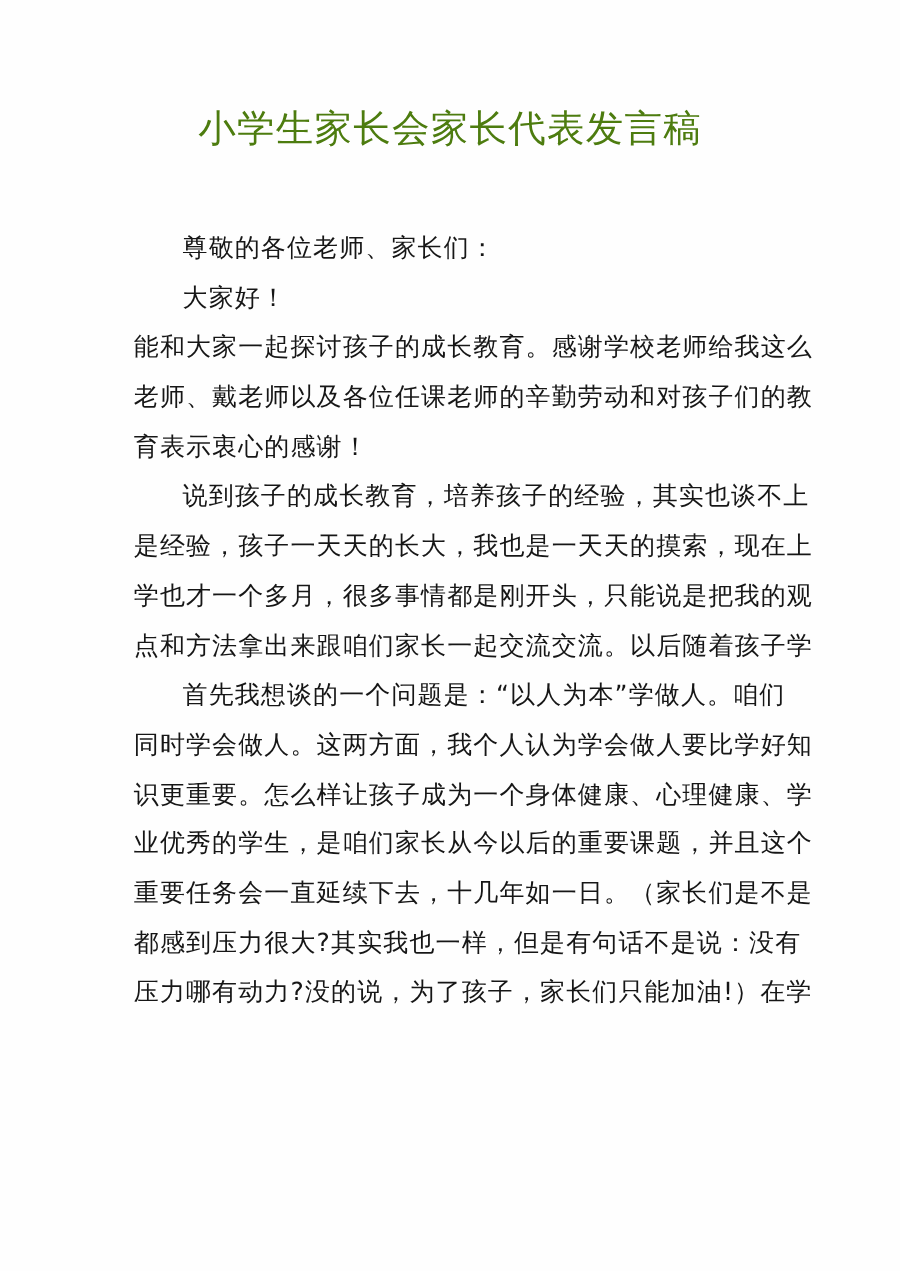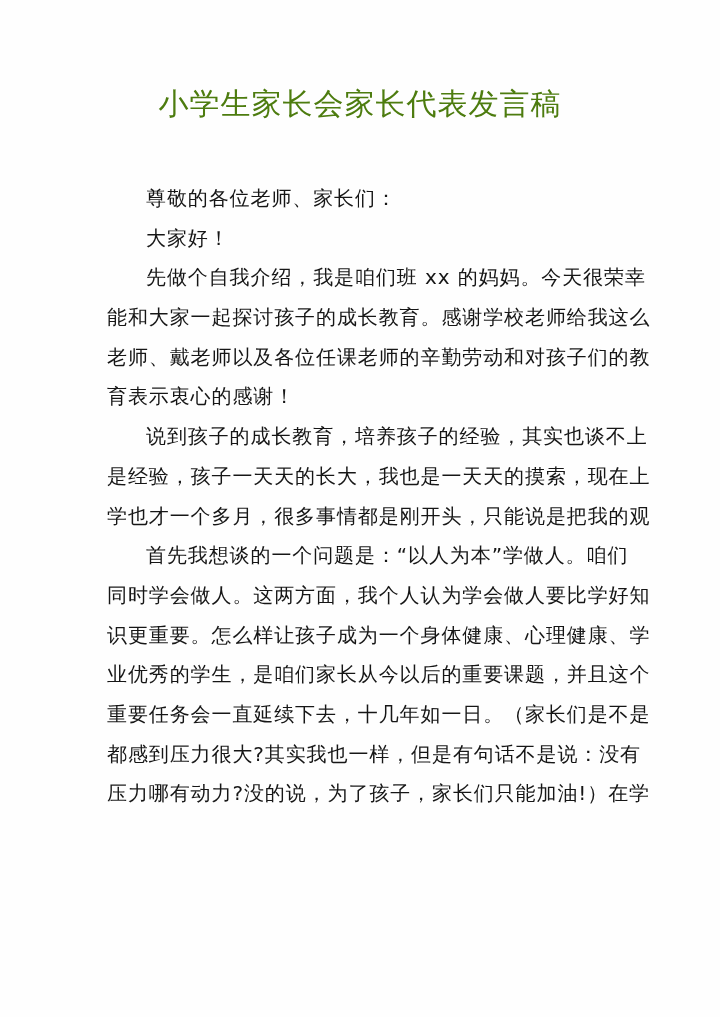--- a/index.html
+++ b/index.html
@@ -58,27 +58,27 @@
   </style>
 </head>
 <body>
 
 <div class="page">
   <h1 class="title">小学生家长会家长代表发言稿</h1>
 
   <div class="body-text">
     <span class="line indent">尊敬的各位老师、家长们：</span>
     <span class="line indent">大家好！</span>
-    <span class="line indent">先做个自我介绍，我是咱们班 xx 的妈妈。今天很荣幸</span>
     <span class="line">能和大家一起探讨孩子的成长教育。感谢学校老师给我这么</span>
     <span class="line">老师、戴老师以及各位任课老师的辛勤劳动和对孩子们的教</span>
     <span class="line">育表示衷心的感谢！</span>
     <span class="line indent">说到孩子的成长教育，培养孩子的经验，其实也谈不上</span>
     <span class="line">是经验，孩子一天天的长大，我也是一天天的摸索，现在上</span>
     <span class="line">学也才一个多月，很多事情都是刚开头，只能说是把我的观</span>
+    <span class="line">点和方法拿出来跟咱们家长一起交流交流。以后随着孩子学</span>
     <span class="line indent">首先我想谈的一个问题是：“以人为本”学做人。咱们</span>
     <span class="line">同时学会做人。这两方面，我个人认为学会做人要比学好知</span>
     <span class="line">识更重要。怎么样让孩子成为一个身体健康、心理健康、学</span>
     <span class="line">业优秀的学生，是咱们家长从今以后的重要课题，并且这个</span>
     <span class="line">重要任务会一直延续下去，十几年如一日。（家长们是不是</span>
     <span class="line">都感到压力很大?其实我也一样，但是有句话不是说：没有</span>
     <span class="line">压力哪有动力?没的说，为了孩子，家长们只能加油!）在学</span>
   </div>
 </div>
 

